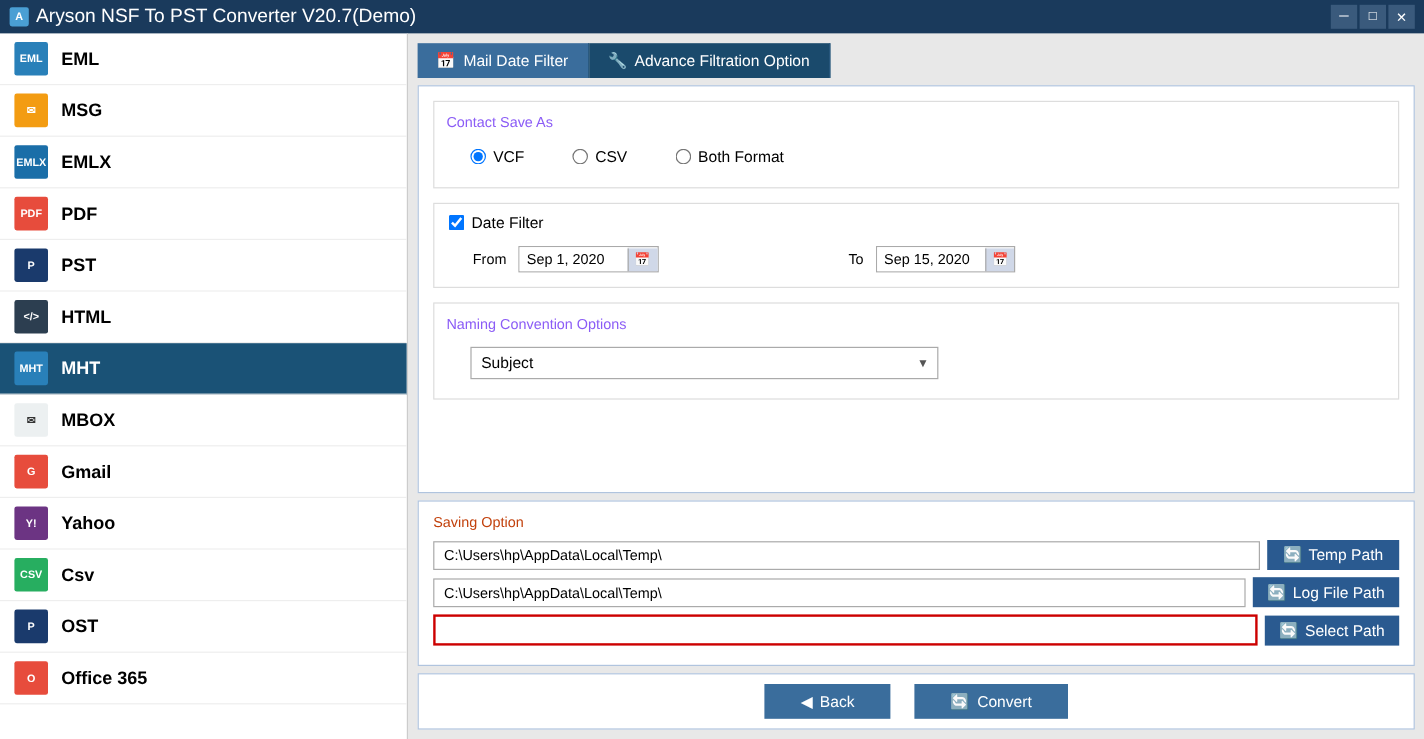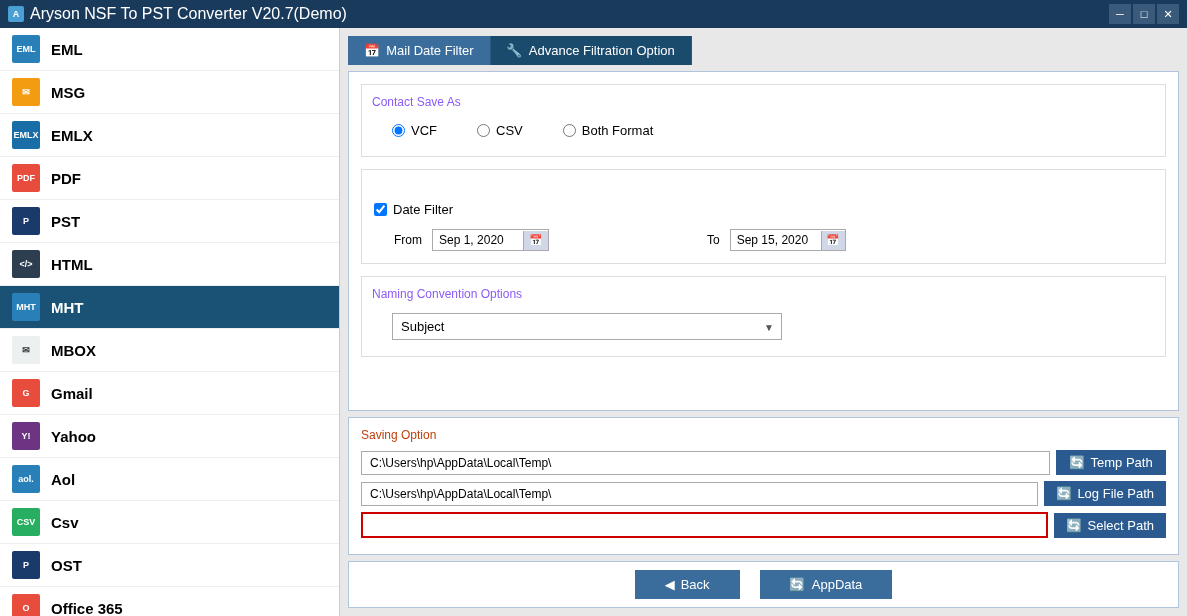--- a/index.html
+++ b/index.html
@@ -71,21 +71,21 @@
     .tab.active { background: #1a4a6c; }
 
     
     .panel { background: white; border: 1px solid #b0c4de; padding: 12px; flex: 1; display: flex; flex-direction: column; gap: 12px; }
 
     
     .section-label { font-size: 12px; color: #8b5cf6; margin-bottom: 6px; }
     .radio-group { display: flex; align-items: center; gap: 40px; padding: 8px 20px; }
     .radio-option { display: flex; align-items: center; gap: 6px; }
     .radio-option input[type=radio] { cursor: pointer; }
-    .date-filter-header { display: flex; align-items: center; gap: 6px; margin-bottom: 8px; margin-top: 24px; }
+    .date-filter-header { display: flex; align-items: center; gap: 6px; margin-bottom: 8px; }
     .date-row { display: flex; align-items: center; gap: 10px; padding: 4px 20px; }
     .date-label { font-size: 12px; }
     .date-input-wrapper { display: flex; align-items: center; border: 1px solid #aaa; background: white; }
     .date-input { border: none; padding: 3px 6px; font-size: 12px; width: 90px; outline: none; }
     .date-btn { background: #d0d8e8; border: none; border-left: 1px solid #aaa; padding: 3px 5px; cursor: pointer; font-size: 11px; }
     .naming-select { width: 390px; padding: 5px 8px; border: 1px solid #aaa; background: white; font-size: 13px; cursor: pointer; appearance: none; -webkit-appearance: none; }
     .naming-select-wrapper { position: relative; display: inline-block; }
     .naming-select-wrapper::after { content: '▼'; position: absolute; right: 8px; top: 50%; transform: translateY(-50%); font-size: 10px; pointer-events: none; color: #555; }
 
     
@@ -154,24 +154,20 @@
         <div class="sidebar-icon" style="background: rgb(236, 240, 241); color: rgb(51, 51, 51); font-size: 9px;">✉</div>
         <span class="sidebar-label">MBOX</span>
       </div>
       <div class="sidebar-item">
         <div class="sidebar-icon" style="background: rgb(231, 76, 60); color: white; font-size: 9px;">G</div>
         <span class="sidebar-label">Gmail</span>
       </div>
       <div class="sidebar-item">
         <div class="sidebar-icon" style="background: rgb(108, 52, 131); color: white; font-size: 9px;">Y!</div>
         <span class="sidebar-label">Yahoo</span>
-      </div>
-      <div class="sidebar-item">
-        <div class="sidebar-icon" style="background: rgb(41, 128, 185); color: white; font-size: 9px;">aol.</div>
-        <span class="sidebar-label">Aol</span>
       </div>
       <div class="sidebar-item">
         <div class="sidebar-icon" style="background: rgb(39, 174, 96); color: white; font-size: 9px;">CSV</div>
         <span class="sidebar-label">Csv</span>
       </div>
       <div class="sidebar-item">
         <div class="sidebar-icon" style="background: rgb(26, 58, 108); color: white; font-size: 9px;">P</div>
         <span class="sidebar-label">OST</span>
       </div>
       <div class="sidebar-item">
@@ -270,17 +266,17 @@
       </div>
     </div>
 
     <div class="bottom-bar">
       <button class="action-btn">
         <span>◀</span>
         <span>Back</span>
       </button>
       <button class="action-btn">
         <span>🔄</span>
-        <span>AppData</span>
+        <span>Convert</span>
       </button>
     </div>
   </div>
 </div>
 
 </body></html>

